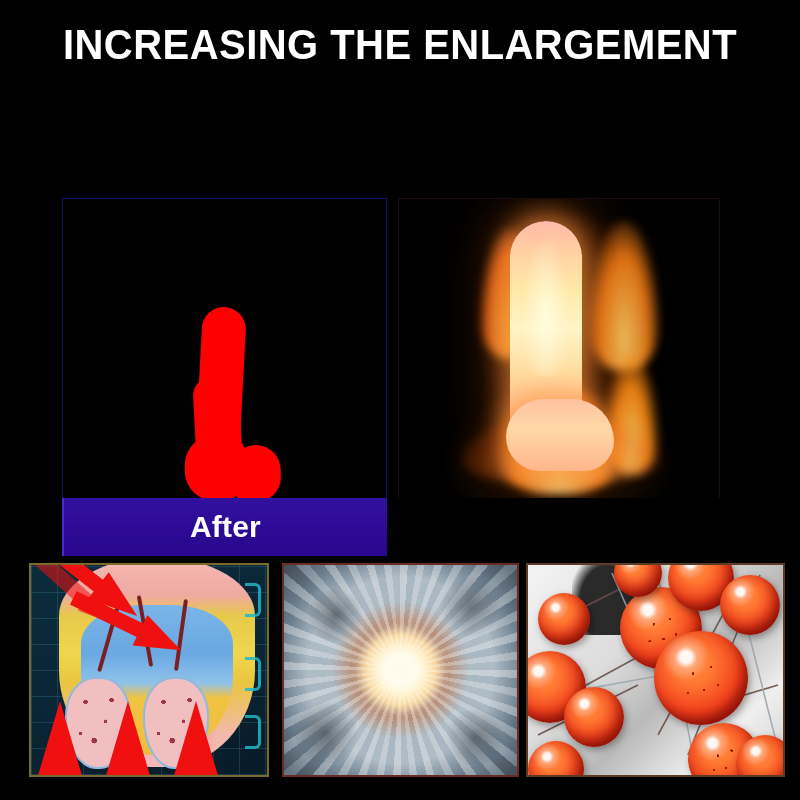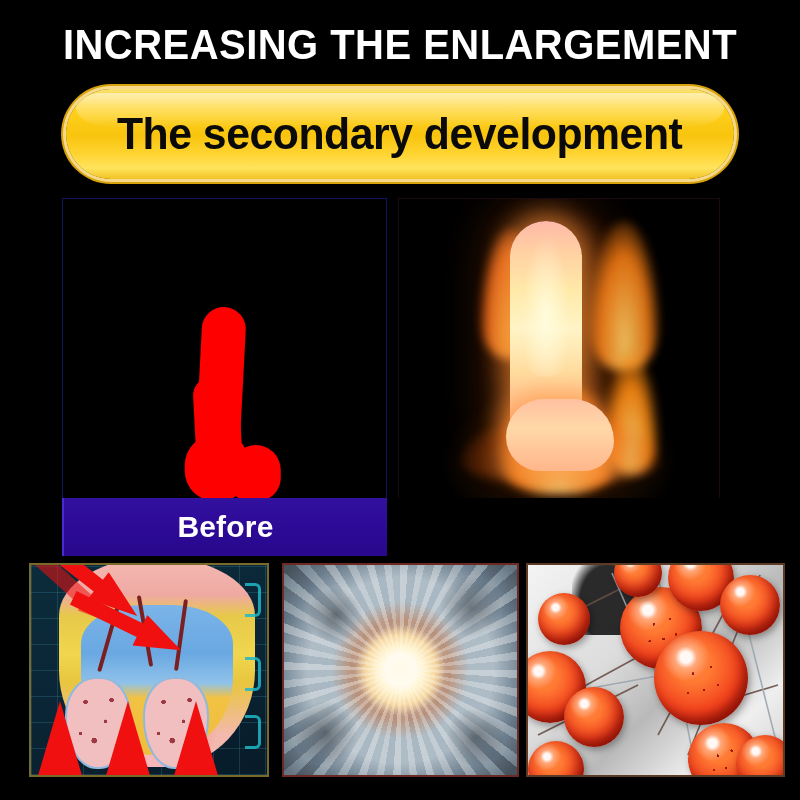--- a/index.html
+++ b/index.html
@@ -403,36 +403,33 @@
       radial-gradient(circle 2px at 22% 70%, rgba(130,8,4,0.75) 0 60%, rgba(0,0,0,0) 62%);
   }
 </style>
 </head>
 <body>
 
 <div class="poster">
 
   <div class="headline">INCREASING THE ENLARGEMENT</div>
 
-  <div class="pill-wrap">
-    <span class="pill-text">The secondary development</span>
-  </div>
 
   <div class="compare-row">
 
     <div class="panel before">
       <div class="panel-media">
         <div class="silhouette">
           <div class="sil-shaft"></div>
           <div class="sil-shaft2"></div>
           <div class="sil-base"></div>
           <div class="sil-ball"></div>
         </div>
       </div>
-      <div class="panel-label">Before</div>
+      <div class="panel-label">After</div>
     </div>
 
     <div class="panel after">
       <div class="panel-media">
         <div class="fire-stage">
           <div class="flame f1"></div>
           <div class="flame f2"></div>
           <div class="flame f3"></div>
           <div class="flame f4"></div>
           <div class="flame f5"></div>

